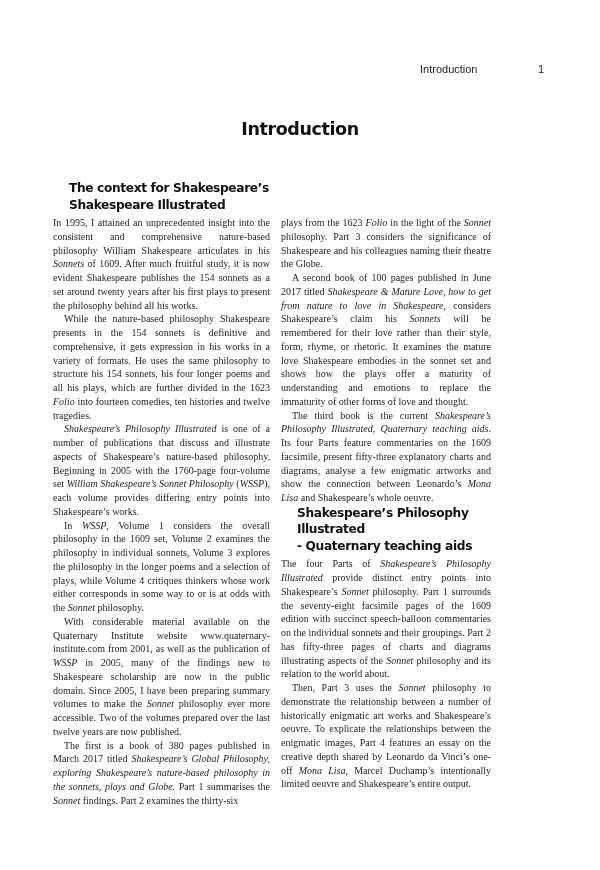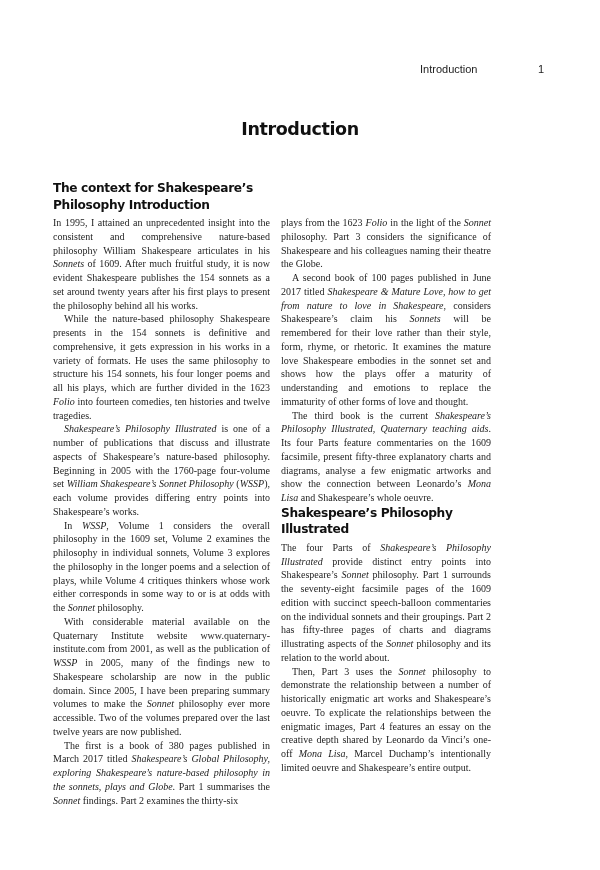--- a/index.html
+++ b/index.html
@@ -13,21 +13,21 @@
   .page-title {
     position: absolute; top: 119px; left: 0; width: 600px; text-align: center;
     font-family: "DejaVu Sans", sans-serif; font-weight: bold; font-size: 17.5px;
     letter-spacing: -0.4px; color: #111; margin: 0;
   }
   .col { position: absolute; top: 180px; }
   .col-left { left: 53px; width: 217px; }
   .col-right { left: 281px; width: 210px; top: 216px; }
   h2.section-heading {
     font-family: "DejaVu Sans", sans-serif; font-weight: bold; font-size: 12.2px;
-    line-height: 16.5px; letter-spacing: -0.35px; color: #111; margin: 0 0 3px 0;
+    line-height: 16.5px; letter-spacing: -0.35px; color: #111; margin: 0 0 3px 16px;
   }
   p.body {
     font-family: "Liberation Serif", serif; font-size: 10px; line-height: 13.75px;
     text-align: justify; margin: 0; color: #1d1d1d; hyphens: none;
   }
   p.body.indent { text-indent: 11px; }
   p.body i { font-style: italic; }
   .right-heading { margin-top: 17px; }
 </style>
 </head>
@@ -36,33 +36,34 @@
 <div class="running-head">
   <span class="rh-title">Introduction</span>
   <span class="rh-page">1</span>
 </div>
 
 <h1 class="page-title">Introduction</h1>
 
 <div class="col col-left">
   <h2 class="section-heading">
     <span>The context for Shakespeare’s</span><br>
-    <span>Philosophy Introduction</span>
+    <span>Shakespeare Illustrated</span>
   </h2>
   <p class="body">In 1995, I attained an unprecedented insight into the consistent and comprehensive nature-based philosophy William Shakespeare articulates in his <i>Sonnets</i> of 1609. After much fruitful study, it is now evident Shakespeare publishes the 154 sonnets as a set around twenty years after his first plays to present the philosophy behind all his works.</p>
   <p class="body indent">While the nature-based philosophy Shakespeare presents in the 154 sonnets is definitive and comprehensive, it gets expression in his works in a variety of formats. He uses the same philosophy to structure his 154 sonnets, his four longer poems and all his plays, which are further divided in the 1623 <i>Folio</i> into fourteen comedies, ten histories and twelve tragedies.</p>
   <p class="body indent"><i>Shakespeare’s Philosophy Illustrated</i> is one of a number of publications that discuss and illustrate aspects of Shakespeare’s nature-based philosophy. Beginning in 2005 with the 1760-page four-volume set <i>William Shakespeare’s Sonnet Philosophy</i> (<i>WSSP</i>), each volume provides differing entry points into Shakespeare’s works.</p>
   <p class="body indent">In <i>WSSP</i>, Volume 1 considers the overall philosophy in the 1609 set, Volume 2 examines the philosophy in individual sonnets, Volume 3 explores the philosophy in the longer poems and a selection of plays, while Volume 4 critiques thinkers whose work either corresponds in some way to or is at odds with the <i>Sonnet</i> philosophy.</p>
   <p class="body indent">With considerable material available on the Quaternary Institute website www.quaternary-institute.com from 2001, as well as the publication of <i>WSSP</i> in 2005, many of the findings new to Shakespeare scholarship are now in the public domain. Since 2005, I have been preparing summary volumes to make the <i>Sonnet</i> philosophy ever more accessible. Two of the volumes prepared over the last twelve years are now published.</p>
   <p class="body indent">The first is a book of 380 pages published in March 2017 titled <i>Shakespeare’s Global Philosophy, exploring Shakespeare’s nature-based philosophy in the sonnets, plays and Globe</i>. Part 1 summarises the <i>Sonnet</i> findings. Part 2 examines the thirty-six</p>
 </div>
 
 <div class="col col-right">
   <p class="body">plays from the 1623 <i>Folio</i> in the light of the <i>Sonnet</i> philosophy. Part 3 considers the significance of Shakespeare and his colleagues naming their theatre the Globe.</p>
   <p class="body indent">A second book of 100 pages published in June 2017 titled <i>Shakespeare &amp; Mature Love, how to get from nature to love in Shakespeare</i>, considers Shakespeare’s claim his <i>Sonnets</i> will be remembered for their love rather than their style, form, rhyme, or rhetoric. It examines the mature love Shakespeare embodies in the sonnet set and shows how the plays offer a maturity of understanding and emotions to replace the immaturity of other forms of love and thought.</p>
   <p class="body indent">The third book is the current <i>Shakespeare’s Philosophy Illustrated, Quaternary teaching aids</i>. Its four Parts feature commentaries on the 1609 facsimile, present fifty-three explanatory charts and diagrams, analyse a few enigmatic artworks and show the connection between Leonardo’s <i>Mona Lisa</i> and Shakespeare’s whole oeuvre.</p>
 
   <h2 class="section-heading right-heading">
     <span>Shakespeare’s Philosophy Illustrated</span><br>
+    <span>- Quaternary teaching aids</span>
   </h2>
   <p class="body">The four Parts of <i>Shakespeare’s Philosophy Illustrated</i> provide distinct entry points into Shakespeare’s <i>Sonnet</i> philosophy. Part 1 surrounds the seventy-eight facsimile pages of the 1609 edition with succinct speech-balloon commentaries on the individual sonnets and their groupings. Part 2 has fifty-three pages of charts and diagrams illustrating aspects of the <i>Sonnet</i> philosophy and its relation to the world about.</p>
   <p class="body indent">Then, Part 3 uses the <i>Sonnet</i> philosophy to demonstrate the relationship between a number of historically enigmatic art works and Shakespeare’s oeuvre. To explicate the relationships between the enigmatic images, Part 4 features an essay on the creative depth shared by Leonardo da Vinci’s one-off <i>Mona Lisa</i>, Marcel Duchamp’s intentionally limited oeuvre and Shakespeare’s entire output.</p>
 </div>
 
 </body></html>

